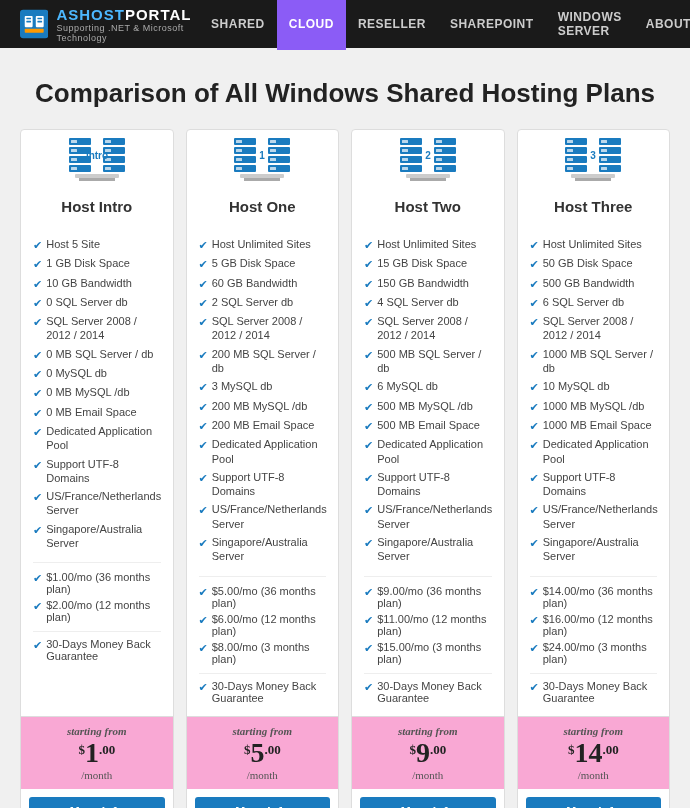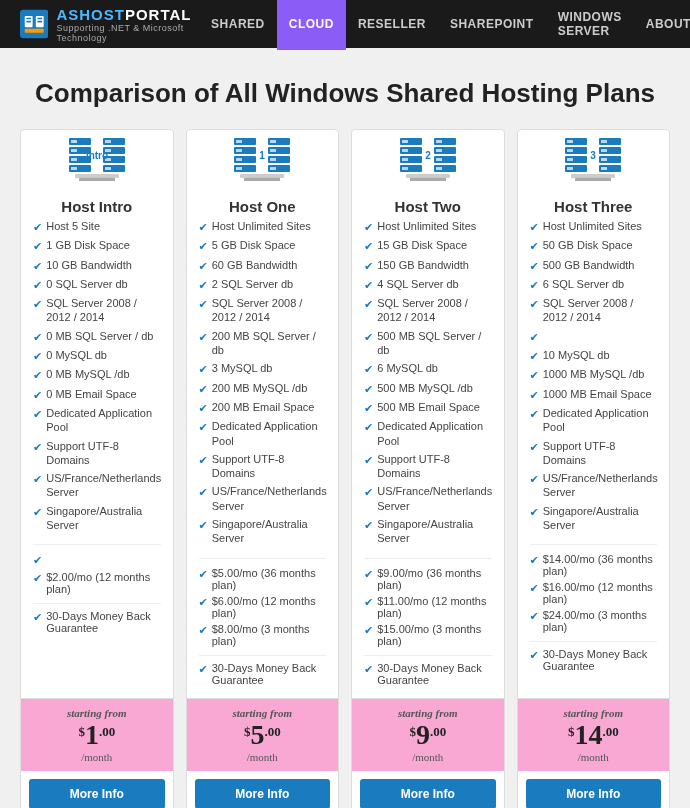--- a/index.html
+++ b/index.html
@@ -100,21 +100,21 @@
     .plan-icon svg {
       width: 60px;
       height: 55px;
     }
 
     .plan-name {
       text-align: center;
       font-size: 15px;
       font-weight: bold;
       color: #333;
-      margin-bottom: 2px;
+      margin-bottom: 20px;
     }
 
     .feature-list {
       list-style: none;
       margin-bottom: 10px;
     }
     .feature-list li {
       font-size: 11px;
       color: #444;
       padding: 2px 0;
@@ -345,20 +345,21 @@
       <span>US/France/Netherlands Server</span>
     </li>
             <li>
       <span class="check-icon">✔</span>
       <span>Singapore/Australia Server</span>
     </li>
       </ul>
       <ul class="price-section">
         <li>
       <span class="check-icon">✔</span>
+      <span>$1.00/mo (36 months plan)</span>
     </li>
             <li>
       <span class="check-icon">✔</span>
       <span>$2.00/mo (12 months plan)</span>
     </li>
       </ul>
       <div class="money-back">
         <span class="check-icon">✔</span>
         <span>30-Days Money Back Guarantee</span>
       </div>
@@ -666,20 +667,21 @@
             <li>
       <span class="check-icon">✔</span>
       <span>6 SQL Server db</span>
     </li>
             <li>
       <span class="check-icon">✔</span>
       <span>SQL Server 2008 / 2012 / 2014</span>
     </li>
             <li>
       <span class="check-icon">✔</span>
+      <span>1000 MB SQL Server / db</span>
     </li>
             <li>
       <span class="check-icon">✔</span>
       <span>10 MySQL db</span>
     </li>
             <li>
       <span class="check-icon">✔</span>
       <span>1000 MB MySQL /db</span>
     </li>
             <li>

